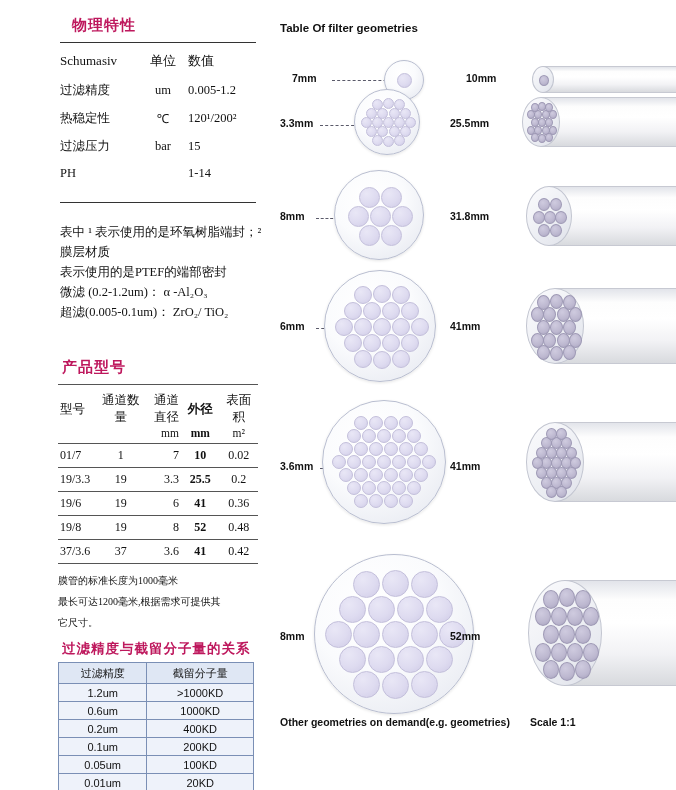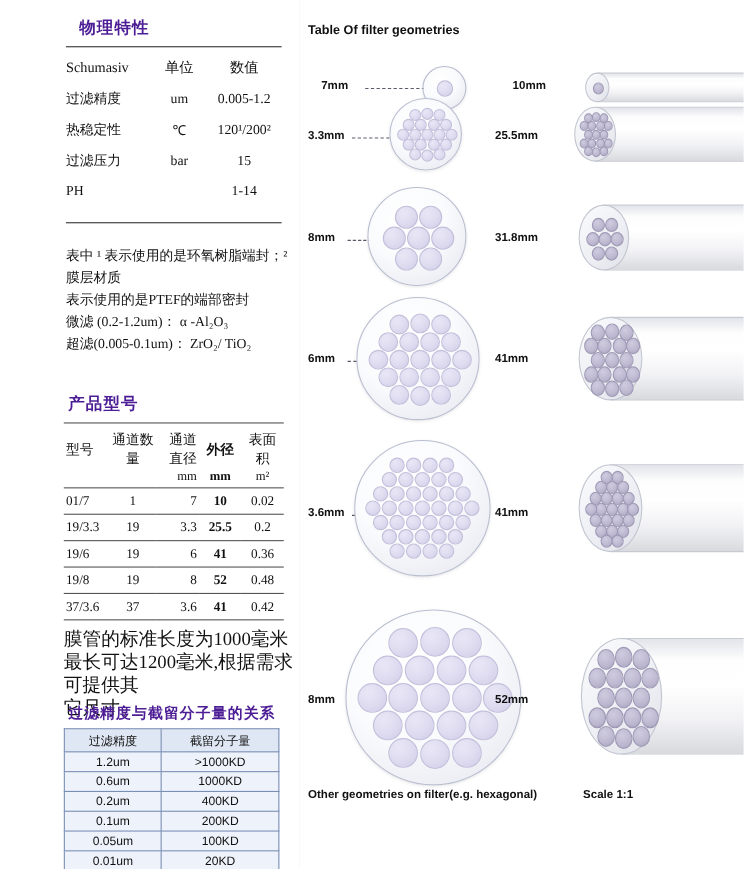--- a/index.html
+++ b/index.html
@@ -11,36 +11,36 @@
     position:relative;
     overflow:hidden;
   }
   .page{position:relative;width:676px;height:790px;}
 
   
   .left{position:absolute;left:0;top:0;width:272px;height:790px;}
 
   .sec-title{
     font-family:Liberation Sans, sans-serif;
-    font-weight:bold;font-size:15px;color:#4c1d95;
+    font-weight:bold;font-size:15px;color:#be185d;
     letter-spacing:1px;
   }
   #title-physical{position:absolute;left:72px;top:16px;}
   #title-models{position:absolute;left:62px;top:358px;}
   #title-relation{position:absolute;left:62px;top:640px;font-size:13.5px;}
 
   
   .phys{
     position:absolute;left:60px;top:46px;width:196px;
     border-collapse:collapse;font-size:12.5px;
   }
   .phys td{padding:5.5px 0;vertical-align:middle;}
   .phys .c1{width:78px;}
   .phys .c2{width:50px;text-align:center;}
-  .phys .c3{width:68px;text-align:center;margin-top:40px;}
+  .phys .c3{width:68px;text-align:left;margin-top:40px;}
   .phys .hdr td{font-size:13px;padding-bottom:7px;}
   .phys tr.hdrrow td{border-bottom:0px;}
   .rule-top{position:absolute;left:60px;top:42px;width:196px;height:1px;background:#333;}
   .rule-bottom{position:absolute;left:60px;top:202px;width:196px;height:1px;background:#333;}
 
   .notes{
     position:absolute;left:60px;top:222px;width:210px;
     font-size:12.5px;line-height:20px;
   }
   .notes div{white-space:nowrap;}
@@ -57,21 +57,21 @@
   .models tr.last td{border-bottom:1px solid #555;}
   .models .m0{width:40px;}
   .models .m1{width:44px;text-align:center;}
   .models .m2{width:40px;text-align:right;}
   .models .m3{width:38px;text-align:center;font-weight:bold;}
   .models .m4{width:38px;text-align:center;}
   .models-toprule{position:absolute;left:58px;top:384px;width:200px;height:1px;background:#555;}
 
   .model-notes{
     position:absolute;left:58px;top:570px;width:215px;
-    font-size:17px;line-height:21px;
+    font-size:10px;line-height:21px;
   }
 
   
   .rel{
     position:absolute;left:58px;top:662px;width:196px;
     border-collapse:collapse;font-size:11px;
     font-family:"Liberation Sans", sans-serif;
   }
   .rel td,.rel th{
     border:1px solid #7a8fb5;
@@ -539,17 +539,17 @@
         <div class="tube-hole" style="left:54px;top:62px;width:14px;height:17px;"></div>
         <div class="tube-hole" style="left:14px;top:9px;width:14px;height:17px;"></div>
         <div class="tube-hole" style="left:30px;top:7px;width:14px;height:17px;"></div>
         <div class="tube-hole" style="left:46px;top:9px;width:14px;height:17px;"></div>
         <div class="tube-hole" style="left:14px;top:79px;width:14px;height:17px;"></div>
         <div class="tube-hole" style="left:30px;top:81px;width:14px;height:17px;"></div>
         <div class="tube-hole" style="left:46px;top:79px;width:14px;height:17px;"></div>
       </div>
     </div>
 
-    <div class="right-footer">Other geometries on filter(e.g. hexagonal)</div>
+    <div class="right-footer">Other geometries on demand(e.g. geometries)</div>
     <div class="scale-label">Scale 1:1</div>
   </div>
 
 </div>
 
 </body></html>

